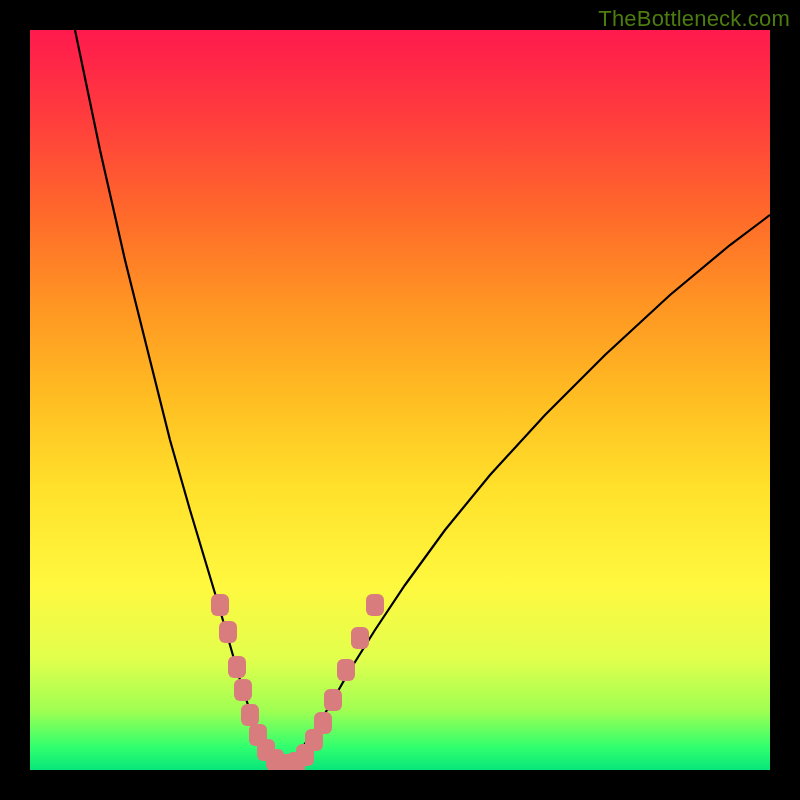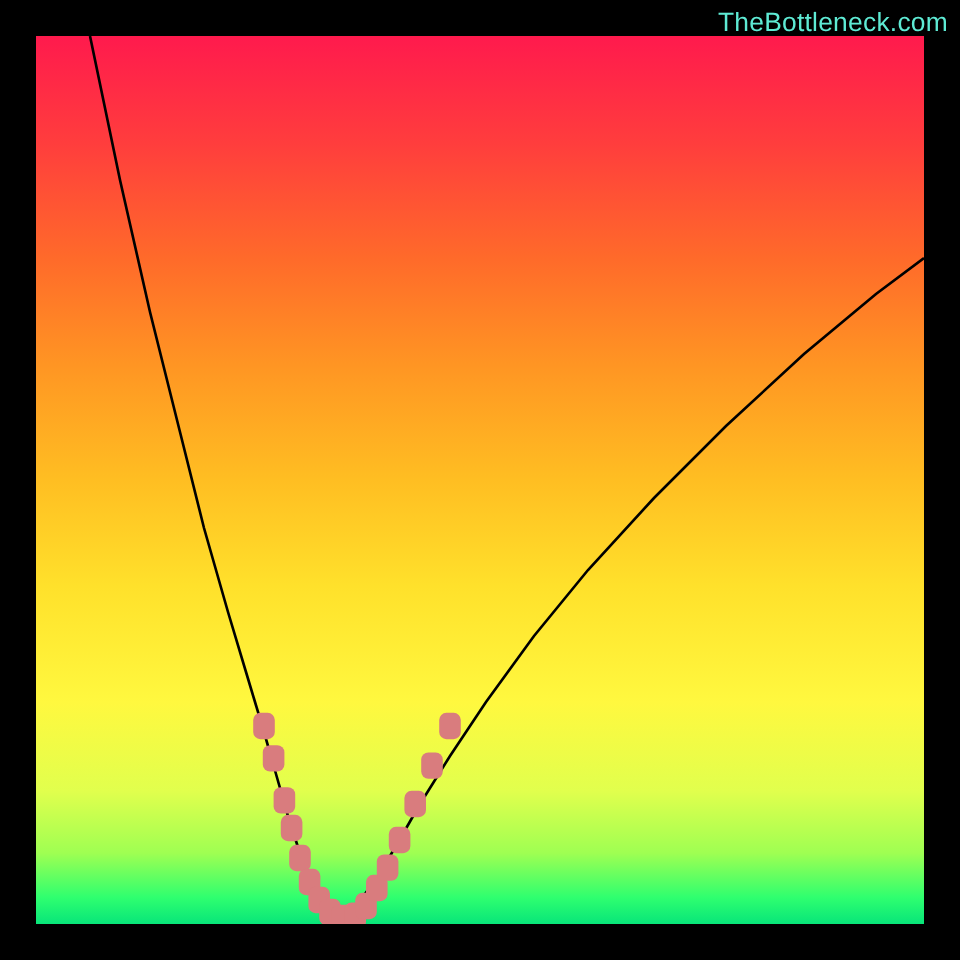--- a/index.html
+++ b/index.html
@@ -35,21 +35,21 @@
       #9fff52 92%,
       #2fff6f 97%,
       #08e57a 100%
     );
     overflow: hidden;
   }
   .watermark {
     position: absolute;
     top: 6px;
     right: 10px;
-    color: #5eead4;
+    color: #4d7c0f;
     font-size: 22px;
     font-weight: 500;
     z-index: 5;
     letter-spacing: 0.2px;
   }
   svg.curves {
     position: absolute;
     left: 0;
     top: 0;
     width: 740px;

